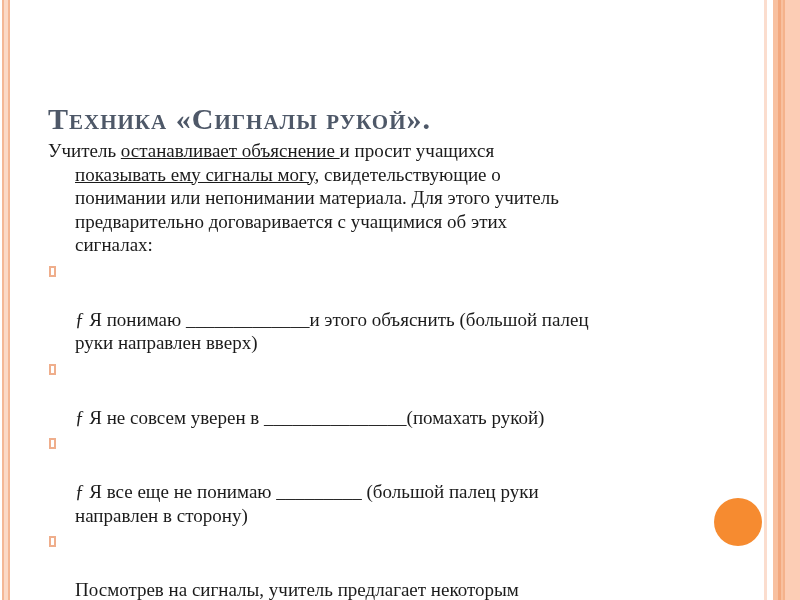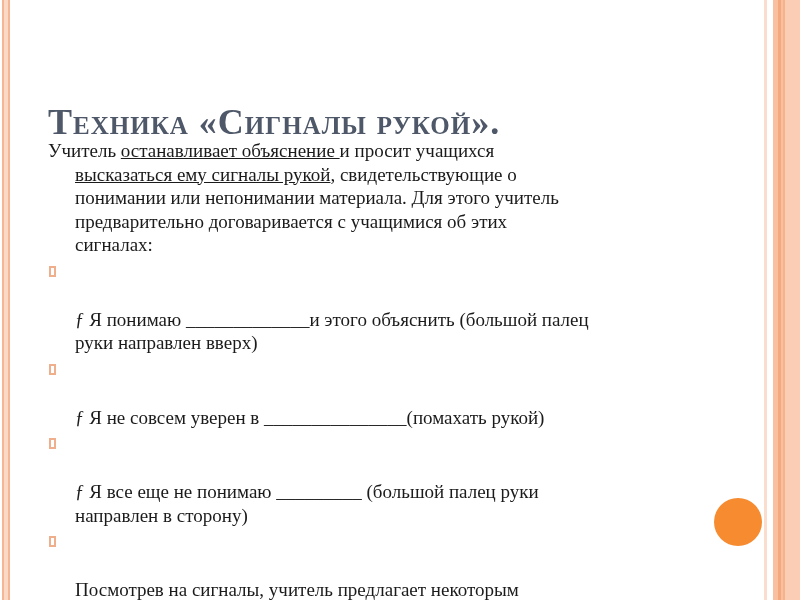--- a/index.html
+++ b/index.html
@@ -30,21 +30,21 @@
       #f5b28b 10px,#f5b28b 12px,
       #fccdb5 12px,#fccdb5 27px);
   }
   .accent-circle{
     position:absolute;left:714px;top:498px;
     width:48px;height:48px;border-radius:50%;
     background:var(--accent,#f68b30);
   }
   .title{
     position:absolute;left:48px;top:80px;width:640px;
-    font-size:36px;line-height:37px;
+    font-size:30px;line-height:37px;
     font-variant:small-caps;
     letter-spacing:1px;
     color:var(--title-color,#4e5868);
   }
   .body-text{
     position:absolute;left:48px;top:139px;width:668px;
     font-size:19px;line-height:23.5px;
     color:var(--text-color,#1b1b1b);
   }
   .para{
@@ -77,21 +77,21 @@
   <div class="edge-left"></div>
   <div class="edge-right-thin"></div>
   <div class="edge-right-band"></div>
   <div class="accent-circle"></div>
 
   <h1 class="title">Техника «Сигналы рукой».</h1>
 
   <div class="body-text">
 
     <p class="para"><span>Учитель </span><span class="u">останавливает объяснение </span><span>и просит учащихся
-</span><span class="u">высказаться ему сигналы рукой</span><span>, свидетельствующие о
+</span><span class="u">показывать ему сигналы могу</span><span>, свидетельствующие о
 понимании или непонимании материала. Для этого учитель
 предварительно договаривается с учащимися об этих
 сигналах:</span></p>
 
     <ul class="bullets">
       <li>
         <span class="sq"></span>
         <span>ƒ Я понимаю _____________и этого объяснить (большой палец
 руки направлен вверх)</span>
       </li>

